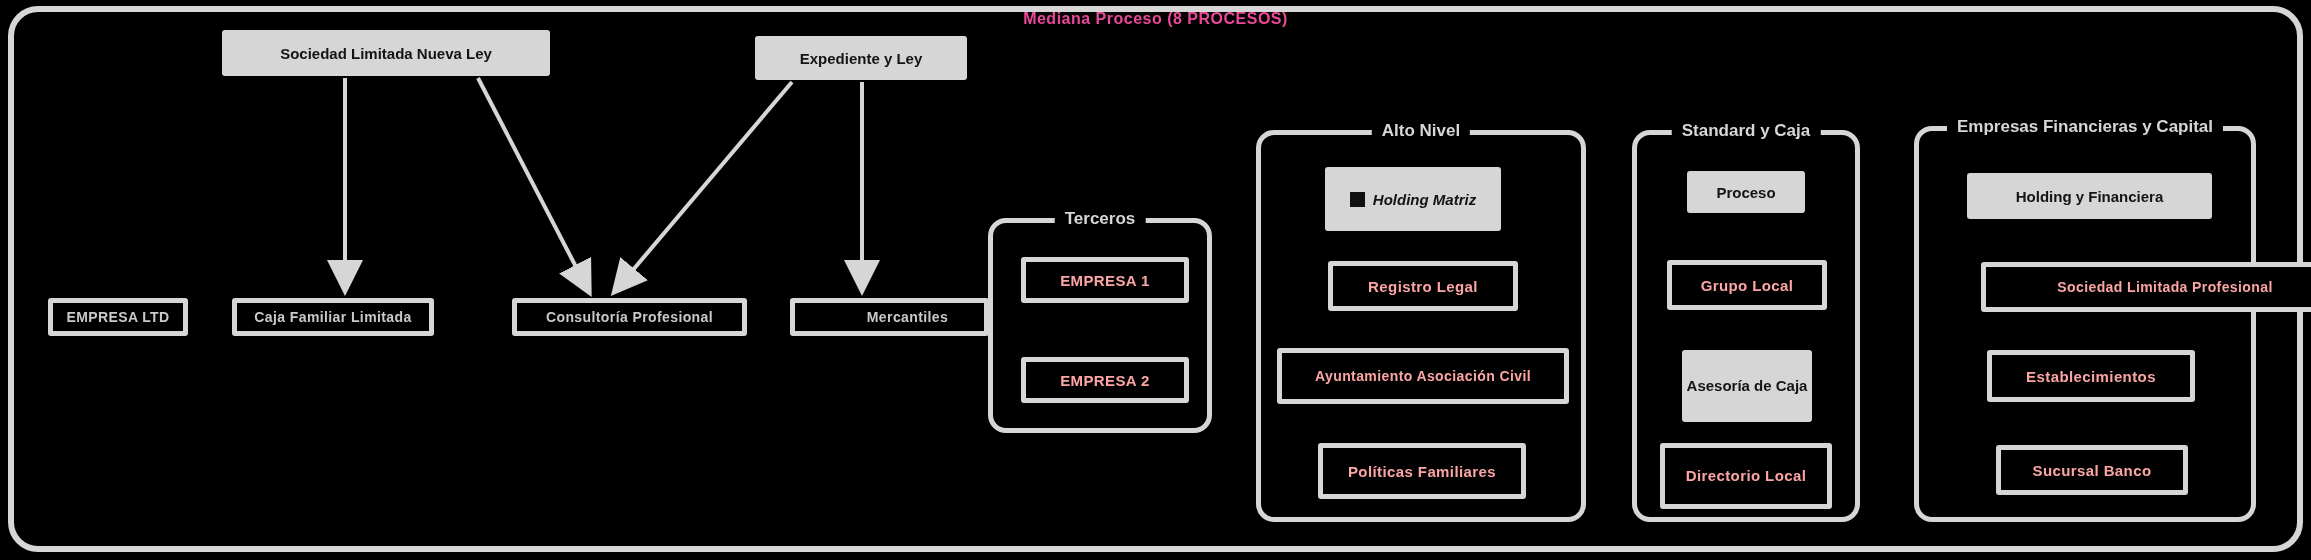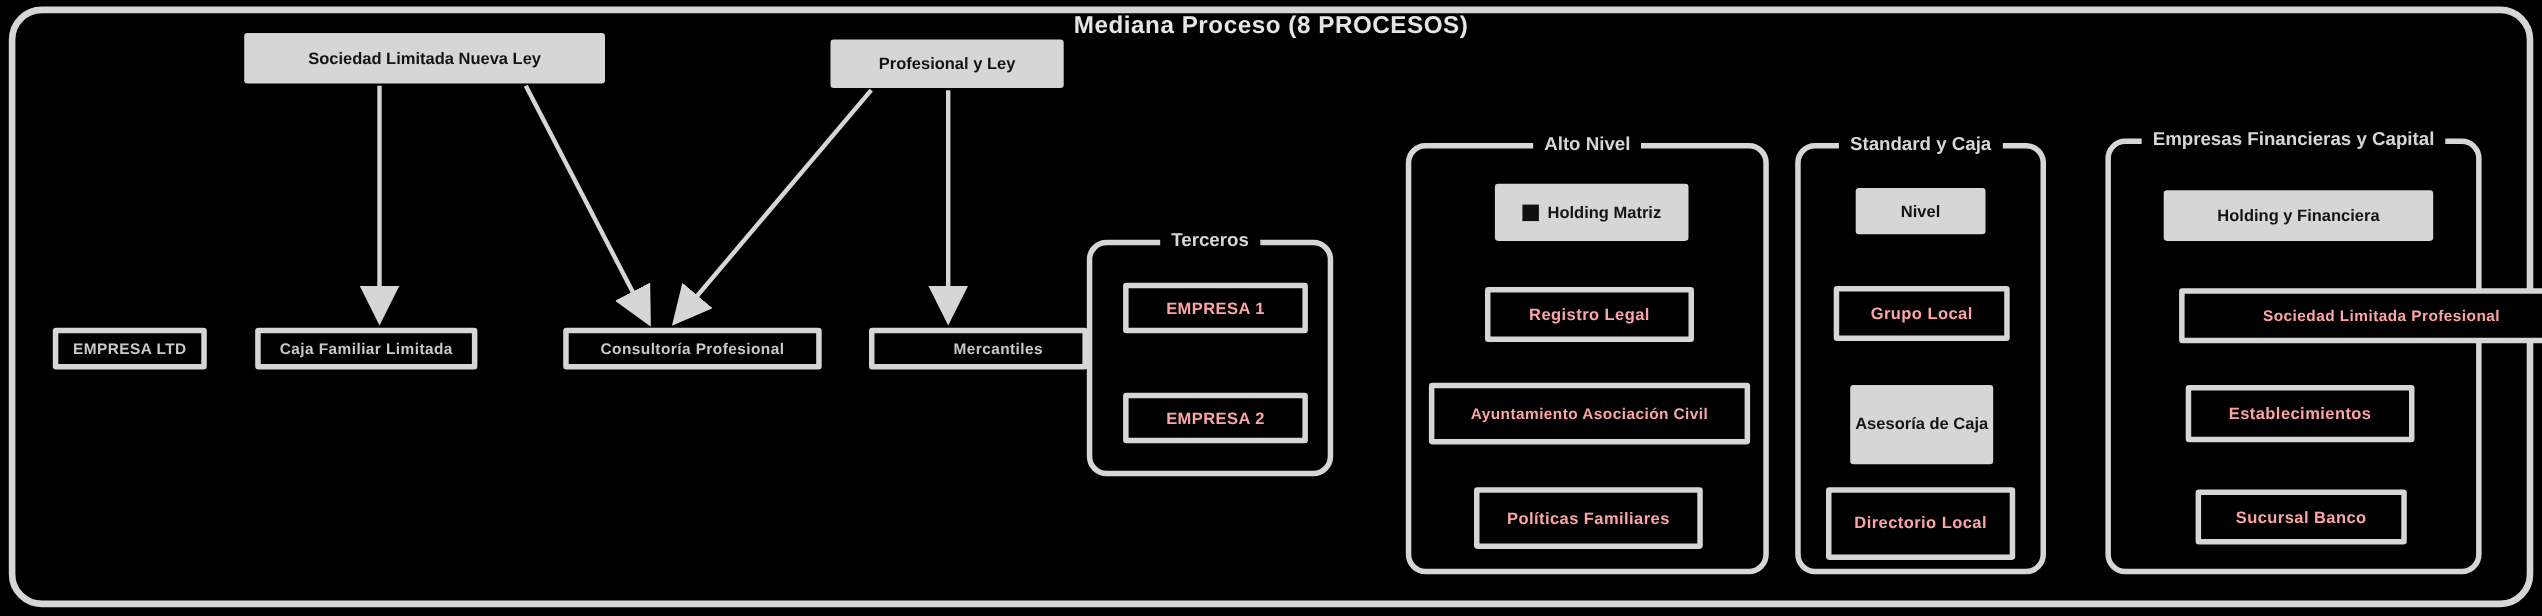--- a/index.html
+++ b/index.html
@@ -6,21 +6,21 @@
   .canvas{
     position:relative;width:2311px;height:560px;background:#000000;
     font-family:"Liberation Sans", sans-serif;overflow:hidden;
   }
   .outer-border{
     position:absolute;left:8px;top:6px;width:2295px;height:546px;
     border:6px solid #d6d6d6;border-radius:30px;box-sizing:border-box;
   }
   .diagram-title{
     position:absolute;top:10px;left:50%;transform:translateX(-50%);
-    color:#e5e5e5;font-size:22px;font-weight:bold;letter-spacing:.5px;white-space:nowrap;
+    color:#ec4899;font-size:16px;font-weight:bold;letter-spacing:.5px;white-space:nowrap;
   }
   .node{
     position:absolute;display:flex;align-items:center;justify-content:center;
     box-sizing:border-box;text-align:center;white-space:nowrap;
   }
   .node.filled{
     background:#d6d6d6;color:#141414;font-weight:bold;font-size:15px;border-radius:3px;
   }
   .node.outline{
     border:5px solid #d6d6d6;color:#c9c9c9;font-weight:bold;font-size:15px;
@@ -64,21 +64,21 @@
     <line x1="345" y1="78" x2="345" y2="288" stroke="#d6d6d6" stroke-width="4" marker-end="url(#arrow)"></line>
     <line x1="478" y1="78" x2="588" y2="290" stroke="#d6d6d6" stroke-width="4" marker-end="url(#arrow)"></line>
     <line x1="792" y1="82" x2="616" y2="290" stroke="#d6d6d6" stroke-width="4" marker-end="url(#arrow)"></line>
     <line x1="862" y1="82" x2="862" y2="288" stroke="#d6d6d6" stroke-width="4" marker-end="url(#arrow)"></line>
   </svg>
 
   <div class="node filled" style="left:222px;top:30px;width:328px;height:46px;">
     <span>Sociedad Limitada Nueva Ley</span>
   </div>
   <div class="node filled" style="left:755px;top:36px;width:212px;height:44px;">
-    <span>Profesional y Ley</span>
+    <span>Expediente y Ley</span>
   </div>
 
   <div class="node outline" style="left:48px;top:298px;width:140px;height:38px;font-size:14px;">
     <span>EMPRESA LTD</span>
   </div>
   <div class="node outline" style="left:232px;top:298px;width:202px;height:38px;font-size:14px;">
     <span>Caja Familiar Limitada</span>
   </div>
   <div class="node outline" style="left:512px;top:298px;width:235px;height:38px;font-size:14px;">
     <span>Consultoría Profesional</span>
@@ -90,41 +90,41 @@
   <div class="group" style="left:988px;top:218px;width:224px;height:215px;">
     <div class="group-title">Terceros</div>
     <div class="gitem outline" style="left:28px;top:34px;width:168px;height:46px;">
       <span>EMPRESA 1</span>
     </div>
     <div class="gitem outline" style="left:28px;top:134px;width:168px;height:46px;">
       <span>EMPRESA 2</span>
     </div>
   </div>
 
-  <div class="group" style="left:1256px;top:130px;width:330px;height:392px;margin-left:22px;">
+  <div class="group" style="left:1256px;top:130px;width:330px;height:392px;">
     <div class="group-title">Alto Nivel</div>
-    <div class="gitem filled" style="left:76px;top:32px;width:176px;height:52px;">
+    <div class="gitem filled" style="left:64px;top:32px;width:176px;height:64px;font-style:italic;">
       <span class="sq-icon"></span>
       <span>Holding Matriz</span>
     </div>
     <div class="gitem outline" style="left:67px;top:126px;width:190px;height:50px;">
       <span>Registro Legal</span>
     </div>
     <div class="gitem outline" style="left:16px;top:213px;width:292px;height:56px;font-size:14px;">
       <span>Ayuntamiento Asociación Civil</span>
     </div>
     <div class="gitem outline" style="left:57px;top:308px;width:208px;height:56px;">
       <span>Políticas Familiares</span>
     </div>
   </div>
 
   <div class="group" style="left:1632px;top:130px;width:228px;height:392px;">
     <div class="group-title">Standard y Caja</div>
     <div class="gitem filled" style="left:50px;top:36px;width:118px;height:42px;">
-      <span>Nivel</span>
+      <span>Proceso</span>
     </div>
     <div class="gitem outline" style="left:30px;top:125px;width:160px;height:50px;">
       <span>Grupo Local</span>
     </div>
     <div class="gitem filled wrap" style="left:45px;top:215px;width:130px;height:72px;text-align:right;">
       <span>Asesoría de Caja</span>
     </div>
     <div class="gitem outline wrap" style="left:23px;top:308px;width:172px;height:66px;">
       <span>Directorio Local</span>
     </div>

